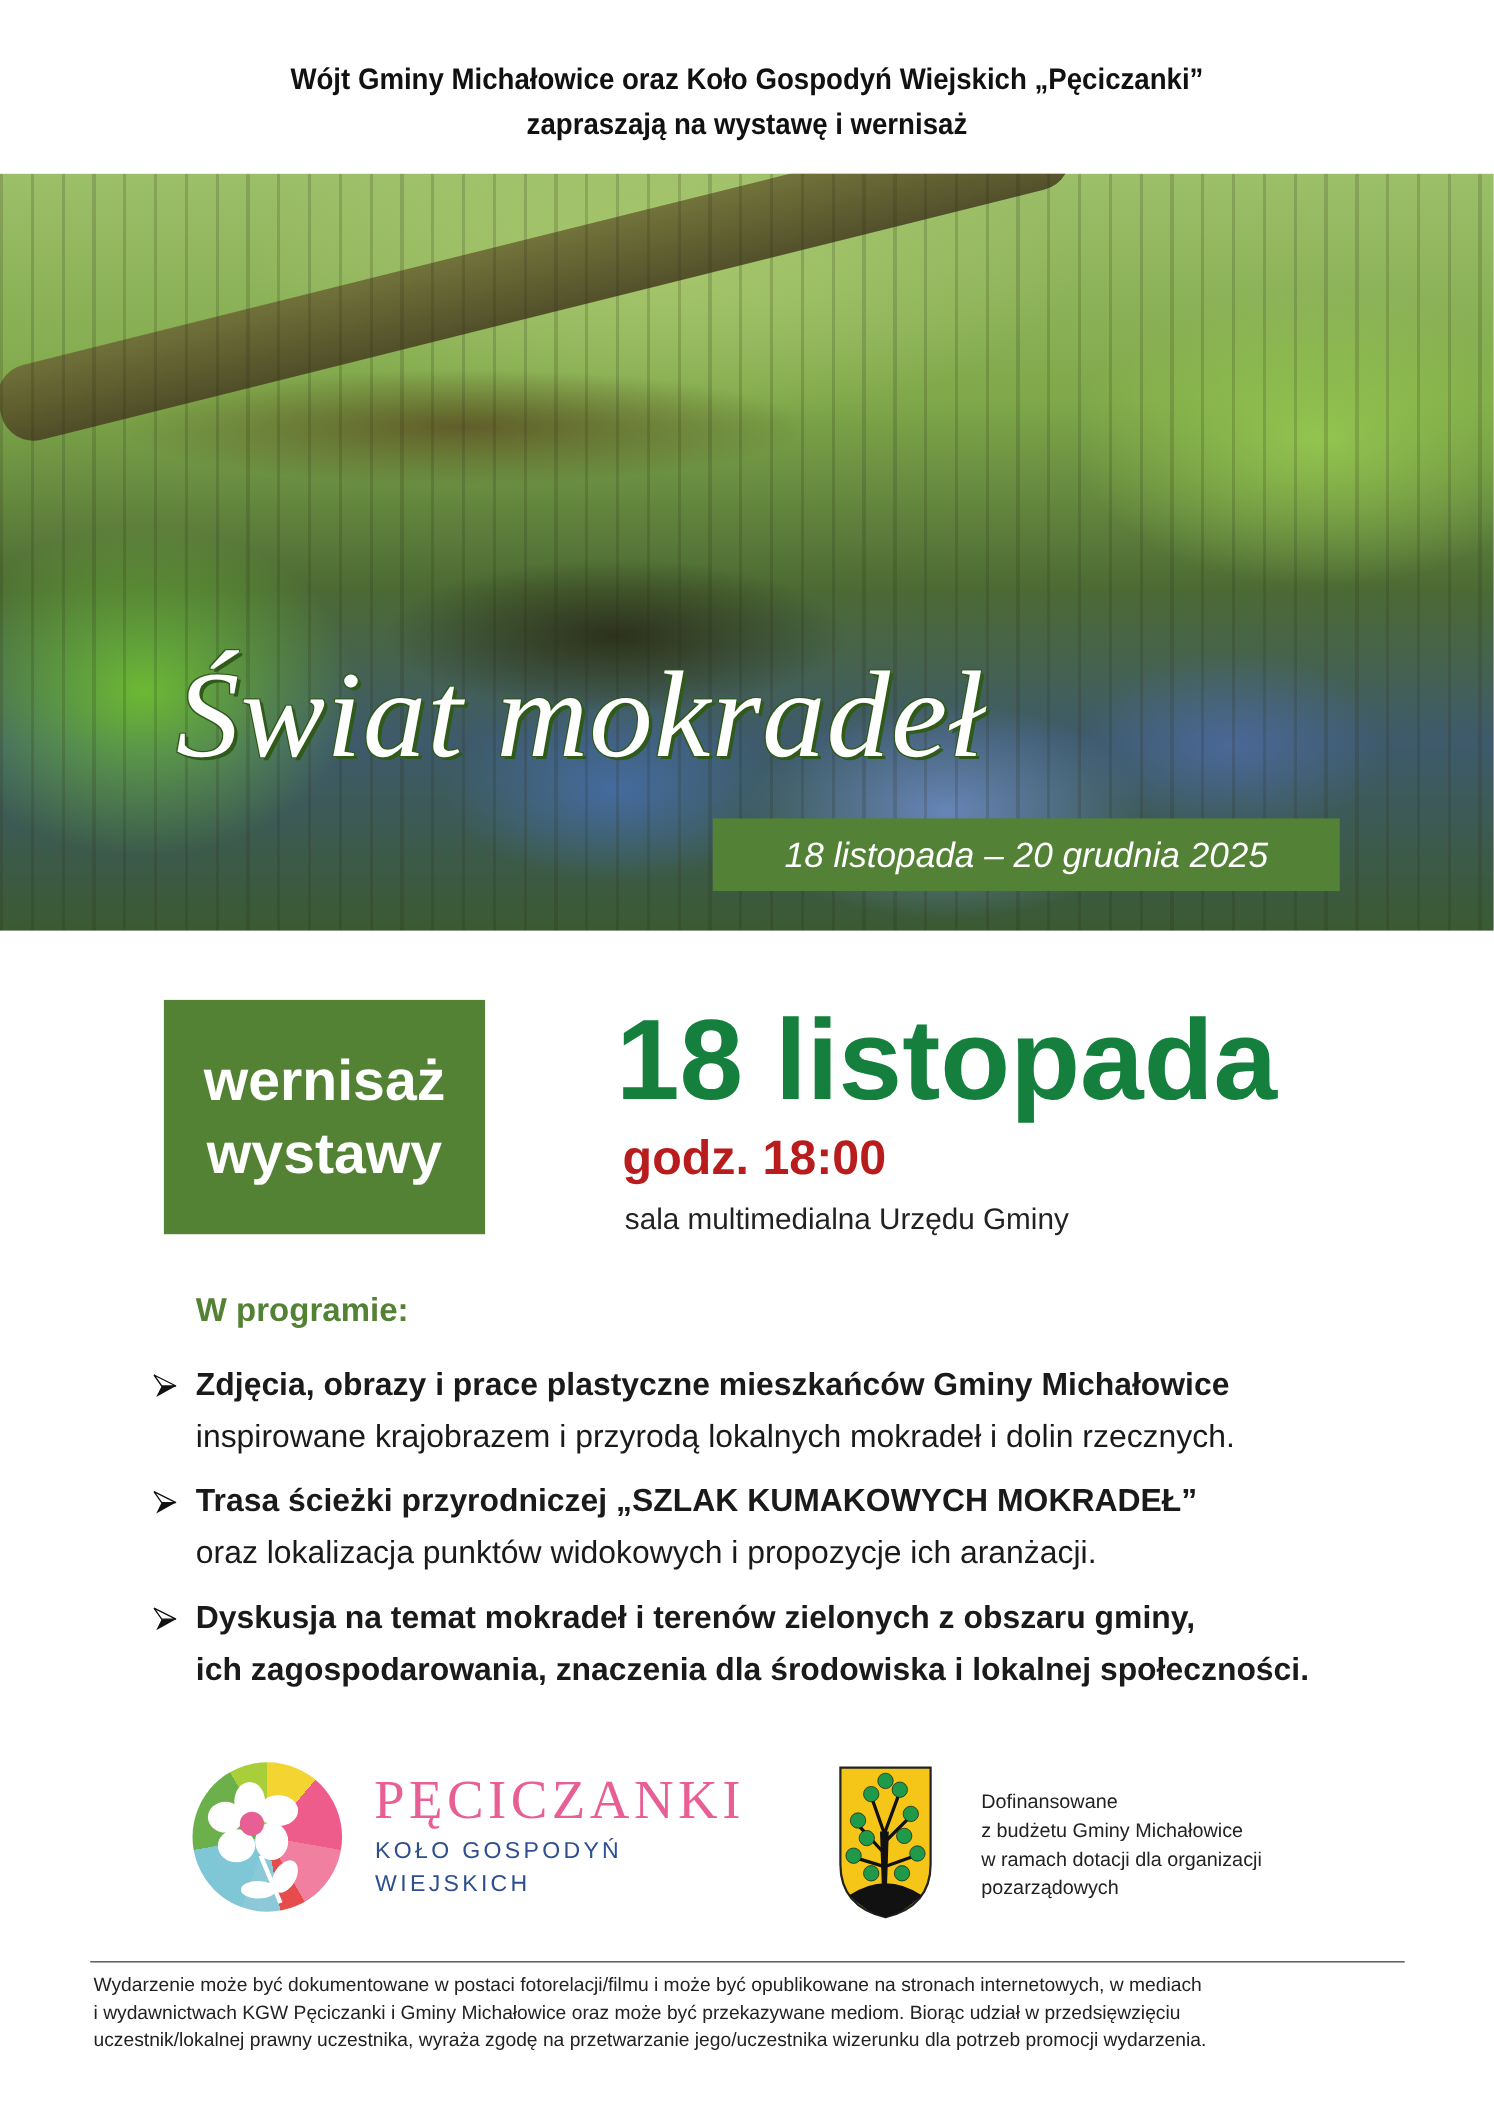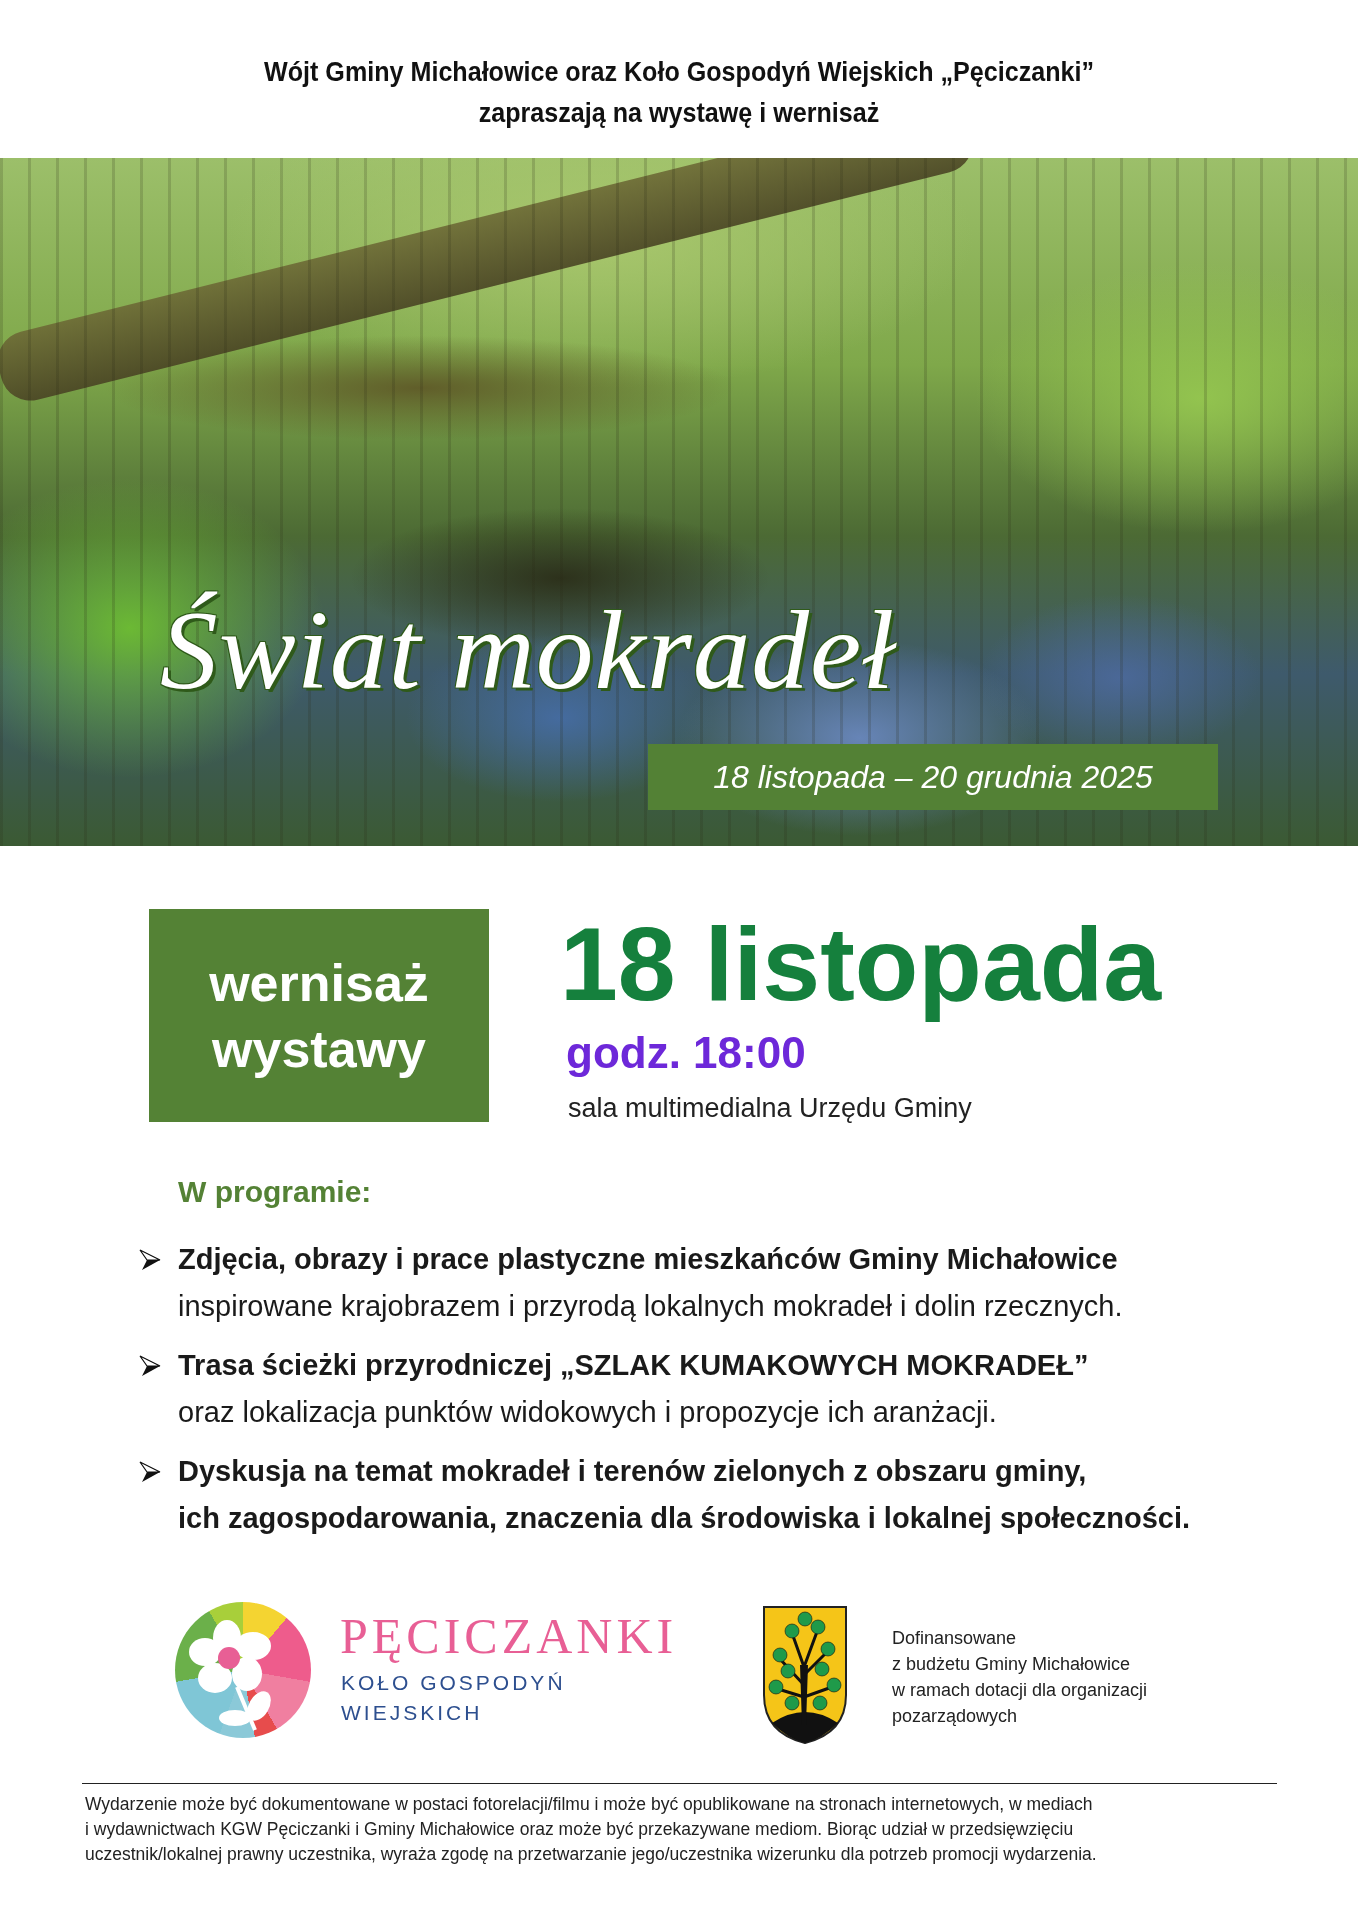--- a/index.html
+++ b/index.html
@@ -14,23 +14,23 @@
       radial-gradient(ellipse 420px 70px at 420px 230px, rgba(95,90,40,0.95), rgba(95,90,40,0) 75%),
       radial-gradient(ellipse 260px 200px at 130px 470px, rgba(110,190,50,0.95), rgba(110,190,50,0) 75%),
       radial-gradient(ellipse 300px 180px at 1200px 240px, rgba(150,200,80,0.9), rgba(150,200,80,0) 75%),
       radial-gradient(ellipse 500px 200px at 600px 80px, rgba(170,200,110,0.9), rgba(170,200,110,0) 75%),
       linear-gradient(180deg, #9cbf6a 0%, #7fa84a 30%, #4c6a34 55%, #3e5a6c 75%, #3b5a33 100%);
   }
   .hero .trunk { position:absolute; left:0; top:180px; width:1000px; height:70px; background:linear-gradient(180deg,#6d6a36,#4a4424); transform:rotate(-14deg); transform-origin:left center; border-radius:30px; opacity:0.9; }
   .hero .stripes { position:absolute; inset:0; background:repeating-linear-gradient(90deg, rgba(40,40,20,0.18) 0 3px, rgba(0,0,0,0) 3px 28px); }
   .hero-title { position:absolute; left:160px; top:590px; width:1070px; font-family:"Liberation Serif", serif; font-style:italic; font-size:112px; line-height:120px; color:#ffffff; letter-spacing:1px; text-shadow: 3px 3px 0 #2f5a1a, -1px -1px 0 #2f5a1a, 1px -1px 0 #2f5a1a, -1px 1px 0 #2f5a1a; transform:scaleX(1.03); transform-origin:left top; white-space:nowrap; }
   .date-box { position:absolute; left:621px; top:744px; width:570px; height:66px; background:#538135; color:#ffffff; font-family:"Liberation Sans", sans-serif; font-style:italic; font-size:32px; line-height:66px; text-align:center; transform-origin:center;margin-left:27px; }
-  .vern-box { position:absolute; left:149px; top:909px; width:340px; height:213px; background:#548235; color:#fff; display:flex; flex-direction:column; justify-content:center; align-items:center; font-family:"Liberation Sans", sans-serif; font-weight:bold; font-size:52px; line-height:66px; }
+  .vern-box { position:absolute; left:149px; top:909px; width:292px; height:213px; background:#548235; color:#fff; display:flex; flex-direction:column; justify-content:center; align-items:center; font-family:"Liberation Sans", sans-serif; font-weight:bold; font-size:52px; line-height:66px; }
   .big-date { position:absolute; left:560px; top:908px; font-family:"Liberation Sans", sans-serif; font-weight:bold; font-size:104px; line-height:112px; color:#15803d; white-space:nowrap; }
-  .hour { position:absolute; left:566px; top:1026px; font-family:"Liberation Sans", sans-serif; font-weight:bold; font-size:44px; line-height:54px; color:#6d28d9; }
+  .hour { position:absolute; left:566px; top:1026px; font-family:"Liberation Sans", sans-serif; font-weight:bold; font-size:44px; line-height:54px; color:#b91c1c; }
   .venue { position:absolute; left:568px; top:1088px; font-family:"Liberation Sans", sans-serif; font-size:27px; line-height:40px; color:#222; }
   .prog-head { position:absolute; left:178px; top:1172px; font-family:"Liberation Sans", sans-serif; font-weight:bold; font-size:30px; line-height:40px; color:#548235; }
   .prog-list { position:absolute; left:138px; top:1236px; width:1150px; list-style:none; margin:0; padding:0; }
   .prog-item { position:relative; padding-left:40px; margin-bottom:12px; }
   .prog-item .arrow { position:absolute; left:0; top:12px; width:24px; height:24px; }
   .prog-item .line { display:block; font-size:29px; line-height:47px; color:#1a1a1a; white-space:nowrap; }
   .prog-item .b { font-weight:bold; }
   .logo-left { position:absolute; left:175px; top:1600px; width:450px; height:150px; }
   .logo-circle { position:absolute; left:0; top:2px; width:136px; height:136px; border-radius:50%; overflow:hidden;
     background: conic-gradient(from 200deg, #7fc6d6 0deg 60deg, #6bb04a 60deg 130deg, #a8cf3a 130deg 160deg, #f4d431 160deg 200deg, #ee5c8c 200deg 260deg, #f07fa0 260deg 310deg, #e74c4c 310deg 330deg, #8bc9d8 330deg 360deg); }

